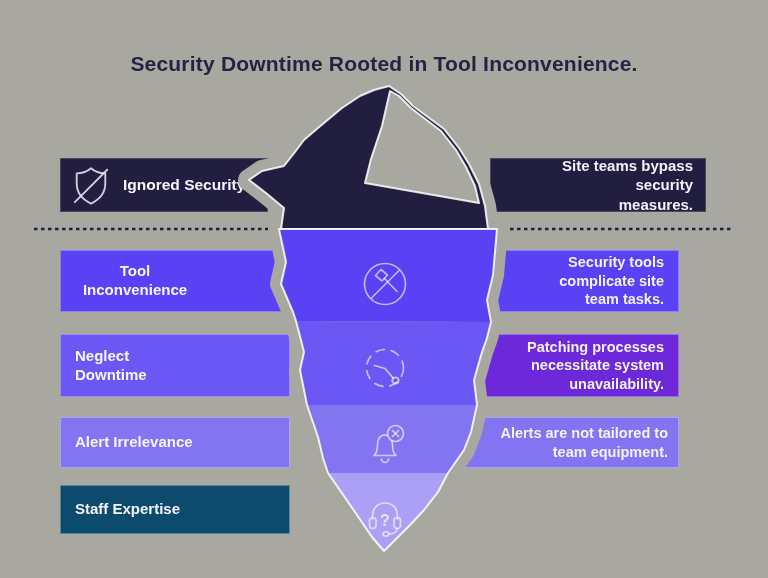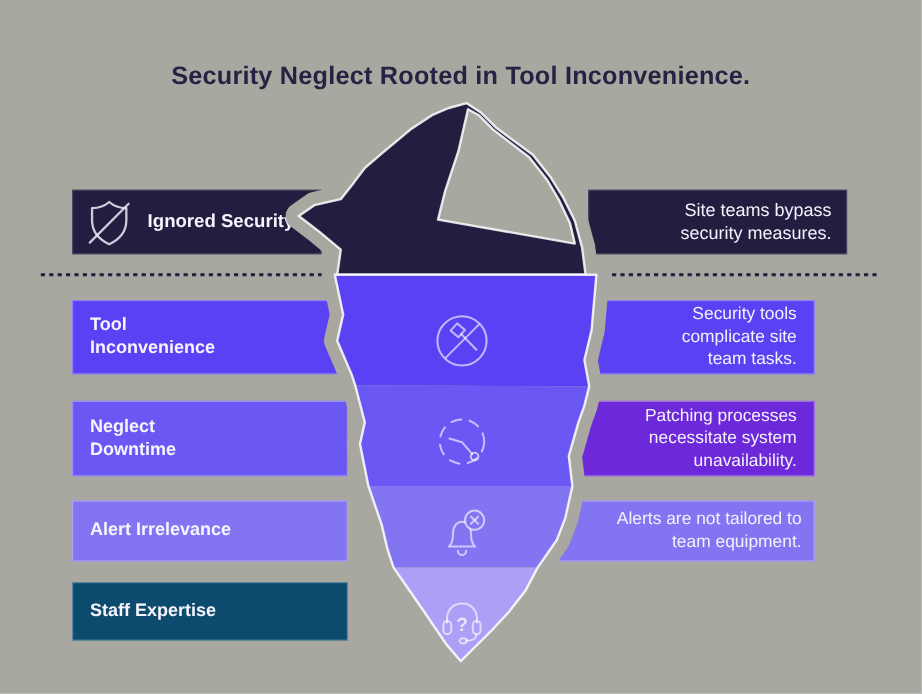--- a/index.html
+++ b/index.html
@@ -25,58 +25,58 @@
   .r1 { top:250px; height:62px; }
   .r2 { top:334px; height:63px; }
   .r3 { top:417px; height:51px; }
   .r4 { top:485px; height:49px; }
   .label {
     color:#f6f4fd; font-size:15px; font-weight:700; line-height:1.25;
   }
   .label--narrow { max-width:120px; }
   .surface-label { font-size:15.5px; margin-left:12px; }
   .desc {
-    color:#f3f1fc; font-size:14.5px; font-weight:400; line-height:1.28;
+    color:#f3f1fc; font-size:14.5px; font-weight:700; line-height:1.28;
     text-align:right; width:100%; box-sizing:border-box;
   }
   .surface-desc { font-size:15px; padding:0 12px 0 69px; }
   .d1 { padding:0 14px 0 84px; }
   .d2 { padding:0 14px 0 59px; }
   .d3 { padding:0 10px 0 34px; }
   .d4 { padding:0 14px 0 14px; }
   .berg-svg { position:absolute; left:0; top:0; z-index:2; pointer-events:none; }
   .cicon { position:absolute; z-index:3; pointer-events:none; }
   .ci1 { left:355px; top:254px; }
   .ci2 { left:357px; top:340px; }
   .ci3 { left:357px; top:416px; }
   .ci4 { left:357px; top:488px; }
   svg { display:block; }
 </style>
 </head>
 <body>
 
 <div class="stage" style="background: rgb(168, 167, 160);">
 
-  <h1 class="page-title">Security Neglect Rooted in Tool Inconvenience.</h1>
+  <h1 class="page-title">Security Downtime Rooted in Tool Inconvenience.</h1>
 
   <div class="box box--dark surface-left" style="background: rgb(34, 30, 64);">
     <span>
       <svg width="40" height="44" viewBox="0 0 42 46" fill="none" stroke="rgba(236,234,246,0.85)" stroke-width="2" stroke-linecap="round" stroke-linejoin="round">
         <path d="M 21 5.5 C 16.5 9.5 10.5 10.8 6 10.8 V 21.5 C 6 31.5 12.5 38.5 21 42.5 C 29.5 38.5 36 31.5 36 21.5 V 10.8 C 31.5 10.8 25.5 9.5 21 5.5 Z"></path>
         <line x1="4" y1="41" x2="38" y2="7"></line>
       </svg>
     </span>
     <span class="label surface-label">Ignored Security</span>
   </div>
 
   <div class="box box--dark surface-right" style="background: rgb(34, 30, 64);">
     <span class="desc surface-desc">Site teams bypass security measures.</span>
   </div>
 
-  <div class="box row-left r1" style="background: rgb(90, 65, 243);">
+  <div class="box row-left r1" style="background: rgb(90, 65, 243); text-align: center;">
     <span class="label label--narrow">Tool Inconvenience</span>
   </div>
   <div class="box row-left r2" style="background: rgb(107, 88, 244);">
     <span class="label label--narrow">Neglect Downtime</span>
   </div>
   <div class="box row-left r3" style="background: rgb(131, 117, 242);">
     <span class="label">Alert Irrelevance</span>
   </div>
   <div class="box row-left r4" style="background: #0c4a6e;">
     <span class="label">Staff Expertise</span>

